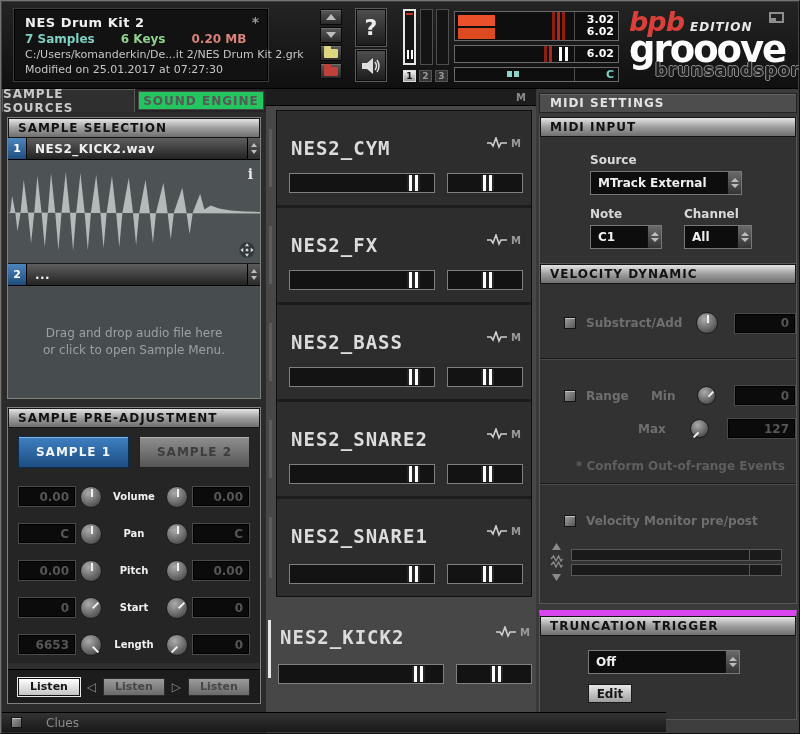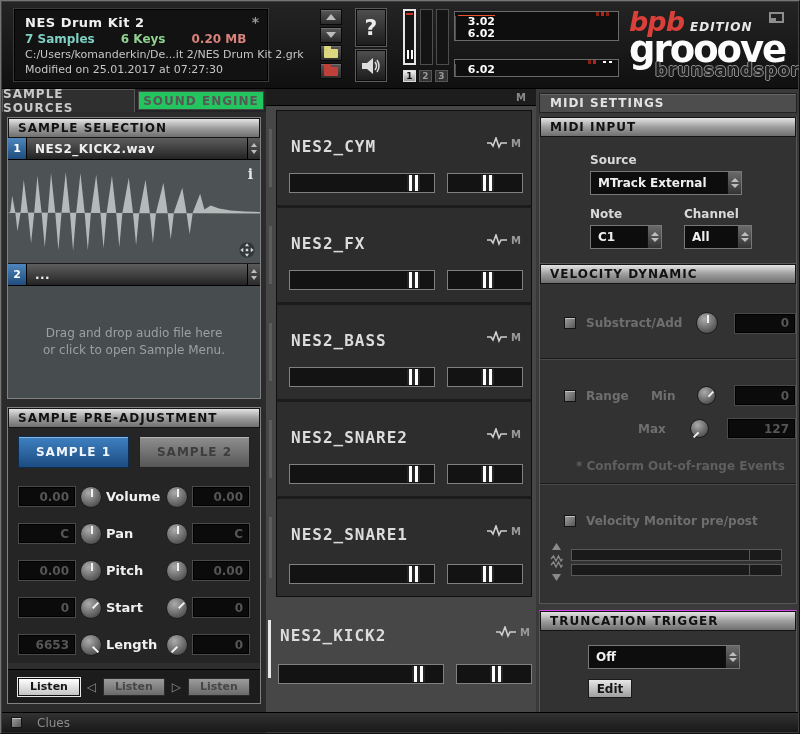--- a/index.html
+++ b/index.html
@@ -37,21 +37,21 @@
   .fstrip.s1{left:0;border:2px solid #e6e6e6;}
   .fstrip.s1::before{content:"";position:absolute;left:1px;top:2px;width:7px;height:2px;background:#c53226;}
   .fhandle{position:absolute;left:0;right:0;bottom:4px;height:9px;display:flex;justify-content:center;gap:2px;}
   .fhandle i{width:2px;background:#fff;}
   .fbtns{position:absolute;left:0;top:61px;display:flex;gap:3px;}
   .fbtn{width:13px;height:12px;font-size:9px;font-weight:bold;display:flex;align-items:center;justify-content:center;
         background:#333;border:1px solid #555;color:#999;}
   .fbtn.active{background:linear-gradient(#f2f2f2,#9a9a9a);color:#111;border-color:#ddd;}
   
   .meters{position:absolute;left:452px;top:9px;width:165px;}
-  .m-row{position:relative;display:flex;background:#0e0e0e;border:1px solid #6a6a6a;margin-bottom:18px;flex-direction:column;}
+  .m-row{position:relative;display:flex;background:#0e0e0e;border:1px solid #6a6a6a;margin-bottom:4px;}
   .m-body{position:relative;flex:1;overflow:hidden;}
   .m-vals{width:44px;border-left:1px solid #4e4e4e;display:flex;flex-direction:column;align-items:flex-end;
           justify-content:center;padding-right:4px;font-size:11px;font-weight:bold;color:#fff;line-height:12px;}
   .oblock{position:absolute;left:3px;width:37px;height:11px;}
   .oblock.b1{top:3px;background:#ea512a;} .oblock.b2{top:16px;background:#dd4a20;}
   .redticks{position:absolute;top:0;bottom:0;display:flex;gap:2px;}
   .redticks i{width:3px;background:#8e1d12;} .redticks i:nth-child(2){background:#b2271a;}
   .whandle{position:absolute;top:1px;bottom:1px;display:flex;gap:3px;}
   .whandle i{width:3px;background:#fff;}
   .tealhandle{position:absolute;top:3px;display:flex;gap:2px;}
@@ -109,37 +109,37 @@
   .infoglyph{position:absolute;right:7px;top:6px;color:#e6e6e6;font-size:14px;font-weight:bold;font-family:"DejaVu Serif",serif;}
   .moveicon{position:absolute;right:5px;bottom:5px;}
   .dropzone{height:112px;background:#474d4f;display:flex;flex-direction:column;align-items:center;justify-content:center;
             color:#9aa1a1;font-size:12px;line-height:17px;}
   .prebody{background:#252525;padding:8px 10px 0 10px;}
   .sbtns{display:flex;gap:10px;margin-bottom:10px;}
   .sbtn{flex:1;height:32px;display:flex;align-items:center;justify-content:center;font-size:12px;font-weight:bold;letter-spacing:1px;}
   .sbtn.blue{background:linear-gradient(#3f81c2,#1c4c82);border:1px solid #0e2c4e;box-shadow:inset 0 1px 0 #85b4de;color:#f2f6fa;}
   .sbtn.gray{background:linear-gradient(#8f8f8f,#565656);border:1px solid #222;box-shadow:inset 0 1px 0 #b5b5b5;color:#3d3d3d;}
   .prow{display:grid;grid-template-columns:58px 30px 1fr 30px 58px;align-items:center;height:37px;}
-  .prow .plabel{color:#f0f0f0;font-size:13px;font-weight:bold;}
+  .prow .plabel{text-align:center;color:#f0f0f0;font-size:10px;font-weight:bold;}
   .prow .knob{justify-self:center;}
   .listenrow{margin-top:6px;height:34px;background:#1c1c1c;border-top:1px solid #000;
              display:flex;align-items:center;justify-content:space-between;padding:0 10px;}
   .listen{width:62px;height:18px;display:flex;align-items:center;justify-content:center;font-size:11px;font-weight:bold;}
   .listen.on{background:linear-gradient(#fff,#c4c4c4);color:#161616;border:1px solid #111;box-shadow:0 0 0 1px #e8e8e8;}
   .listen.off{background:linear-gradient(#9c9c9c,#6a6a6a);color:#474747;border:1px solid #2a2a2a;}
   .stepglyph{color:#8e8e8e;font-size:12px;}
   
   .midcol{position:absolute;left:265px;top:88px;width:270px;height:624px;background:#474747;}
   .midhead{height:17px;background:#1d1d1d;border-bottom:1px solid #000;display:flex;align-items:center;
            justify-content:flex-end;padding-right:10px;color:#8a8a8a;font-size:10px;font-weight:bold;}
   .slotlist{position:relative;margin:4px 4px 0 10px;background:#262626;border:1px solid #101010;}
   .slot{position:relative;height:97px;background:#2d2d2d;border-bottom:3px solid #1c1c1c;padding:0 12px;}
   .slot:last-child{border-bottom:none;}
   .slot::before{content:"";position:absolute;left:-8px;top:18px;bottom:18px;width:3px;background:#5c5c5c;}
-  .slotname{position:absolute;left:14px;top:26px;color:#dcdcdc;font-size:16px;font-weight:bold;letter-spacing:1px;
+  .slotname{position:absolute;left:14px;top:26px;color:#dcdcdc;font-size:19px;font-weight:bold;letter-spacing:1px;
             font-family:"DejaVu Sans Mono",monospace;}
   .slotright{position:absolute;right:10px;top:26px;display:flex;align-items:center;gap:4px;}
   .slotm{color:#9a9a9a;font-size:10px;font-weight:bold;}
   .slotsliders{position:absolute;left:12px;right:8px;bottom:12px;display:flex;gap:12px;}
   .sl-long{flex:1;} .sl-short{width:76px;}
   .selslot{position:relative;margin:9px 4px 0 10px;height:86px;padding:0 12px;}
   .selslot::before{content:"";position:absolute;left:-8px;top:14px;bottom:14px;width:3px;background:#e8e8e8;}
   
   .rightcol{position:absolute;left:535px;top:88px;width:264px;height:624px;background:#3a3a3a;}
   .rtitle{height:20px;margin:4px 3px 4px 3px;background:#4d4d4d;border:1px solid #222;box-shadow:inset 0 1px 0 #666;
@@ -153,22 +153,22 @@
   .vrow{display:flex;align-items:center;}
   .conform{color:#5f5f5f;font-size:12px;font-weight:bold;}
   .monmeter{display:flex;align-items:center;gap:8px;padding:0 14px 0 10px;}
   .monbars{flex:1;display:flex;flex-direction:column;gap:3px;}
   .monbar{height:12px;background:#1a1a1a;border:1px solid #585858;display:flex;}
   .monbar .seg{flex:1;} .monbar .cell{width:32px;border-left:1px solid #585858;}
   .truncbody{padding:14px 0 16px 48px;}
   .editbtn{margin-top:10px;width:44px;height:19px;background:linear-gradient(#e8e8e8,#9e9e9e);border:1px solid #1a1a1a;
            color:#161616;font-size:12px;font-weight:bold;display:flex;align-items:center;justify-content:center;}
   
-  .bottombar{position:absolute;left:1px;bottom:1px;width:796px;height:20px;background:linear-gradient(#323232,#191919);
-             border-top:1px solid #000;display:flex;align-items:center;gap:15px;padding:4px 9px;}
+  .bottombar{position:absolute;left:1px;bottom:1px;width:664px;height:20px;background:linear-gradient(#323232,#191919);
+             border-top:1px solid #000;display:flex;align-items:center;gap:24px;padding:4px 9px;}
   .bottombar .checkbox{width:11px;height:11px;}
   .clues{color:#8c8c8c;font-size:12px;}
 </style>
 </head>
 <body>
 
 <div class="app">
 
   <div class="topbar">
     <div class="infobox">
@@ -651,21 +651,21 @@
               </div>
             <div class="monbar">
                 <div class="seg"></div>
                 <div class="cell"></div>
               </div>
           </div>
         </div>
       </div>
     </div>
 
-    <div class="rsection" style="margin-top:6px;border-top:1px solid #d946ef">
+    <div class="rsection" style="margin-top:6px;border-top:6px solid #d946ef">
       <div class="shead">TRUNCATION TRIGGER</div>
       <div class="rblock truncbody">
         <div class="dropdown" style="width:152px">
           <span class="dd-value">Off</span>
           <span class="dd-spin">
               <i class="tri up"></i>
               <i class="tri down"></i>
             </span>
         </div>
         <div class="editbtn">Edit</div>

